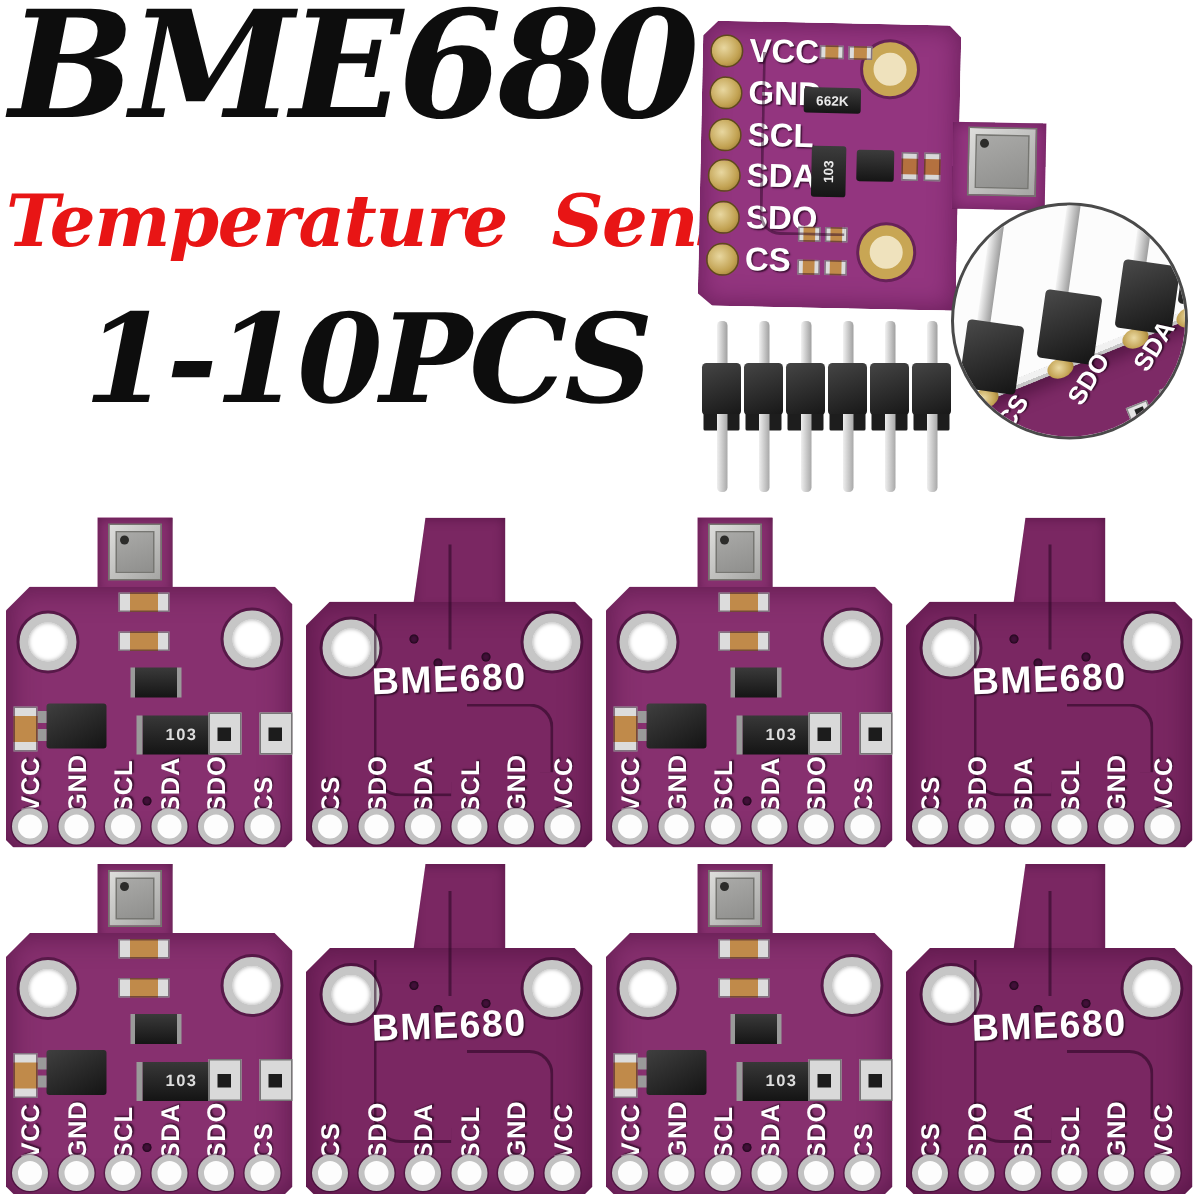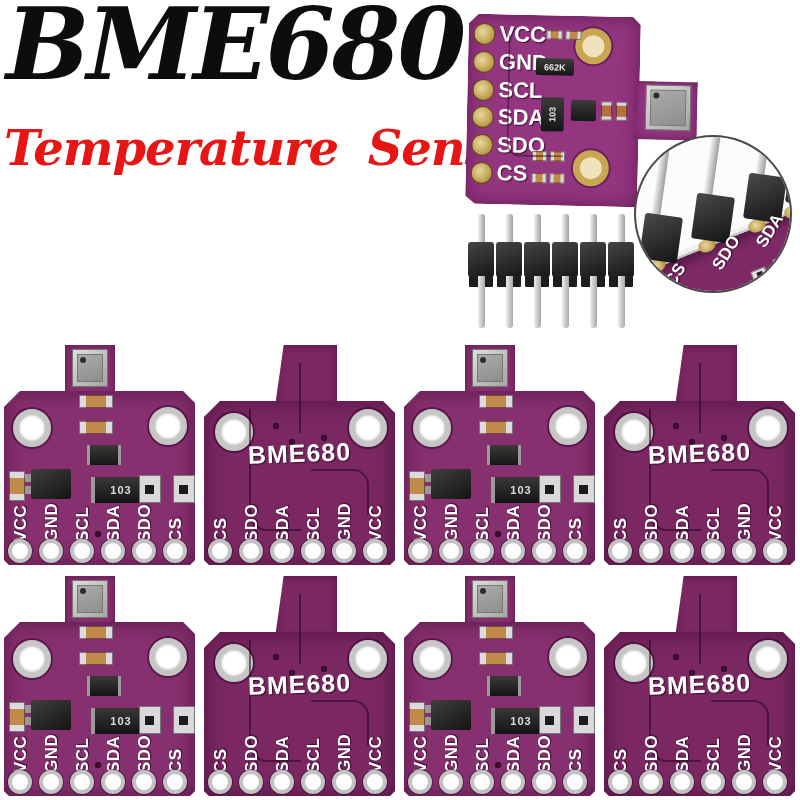--- a/index.html
+++ b/index.html
@@ -128,20 +128,21 @@
   .h0{left:5px;} .h1{left:36px;} .h2{left:67px;} .h3{left:98px;} .h4{left:129px;} .h5{left:160px;}
   .phole{top:196px;}
 </style>
 </head>
 <body>
 
 <div class="canvas">
 
   <div class="title">BME680</div>
   <div class="subtitle">Temperature Sensor</div>
+  <div class="quantity">1-10PCS</div>
 
   <div class="hero">
     <div class="hb-body"></div>
     <div class="hb-tab"></div>
     <div class="sensor hb-sensor">
       <div class="stop"></div>
         <div class="sdot"></div>
     </div>
     <div class="ghole" style="left:107px;top:12px;"></div>
     <div class="ghole" style="left:107px;top:134px;"></div>

